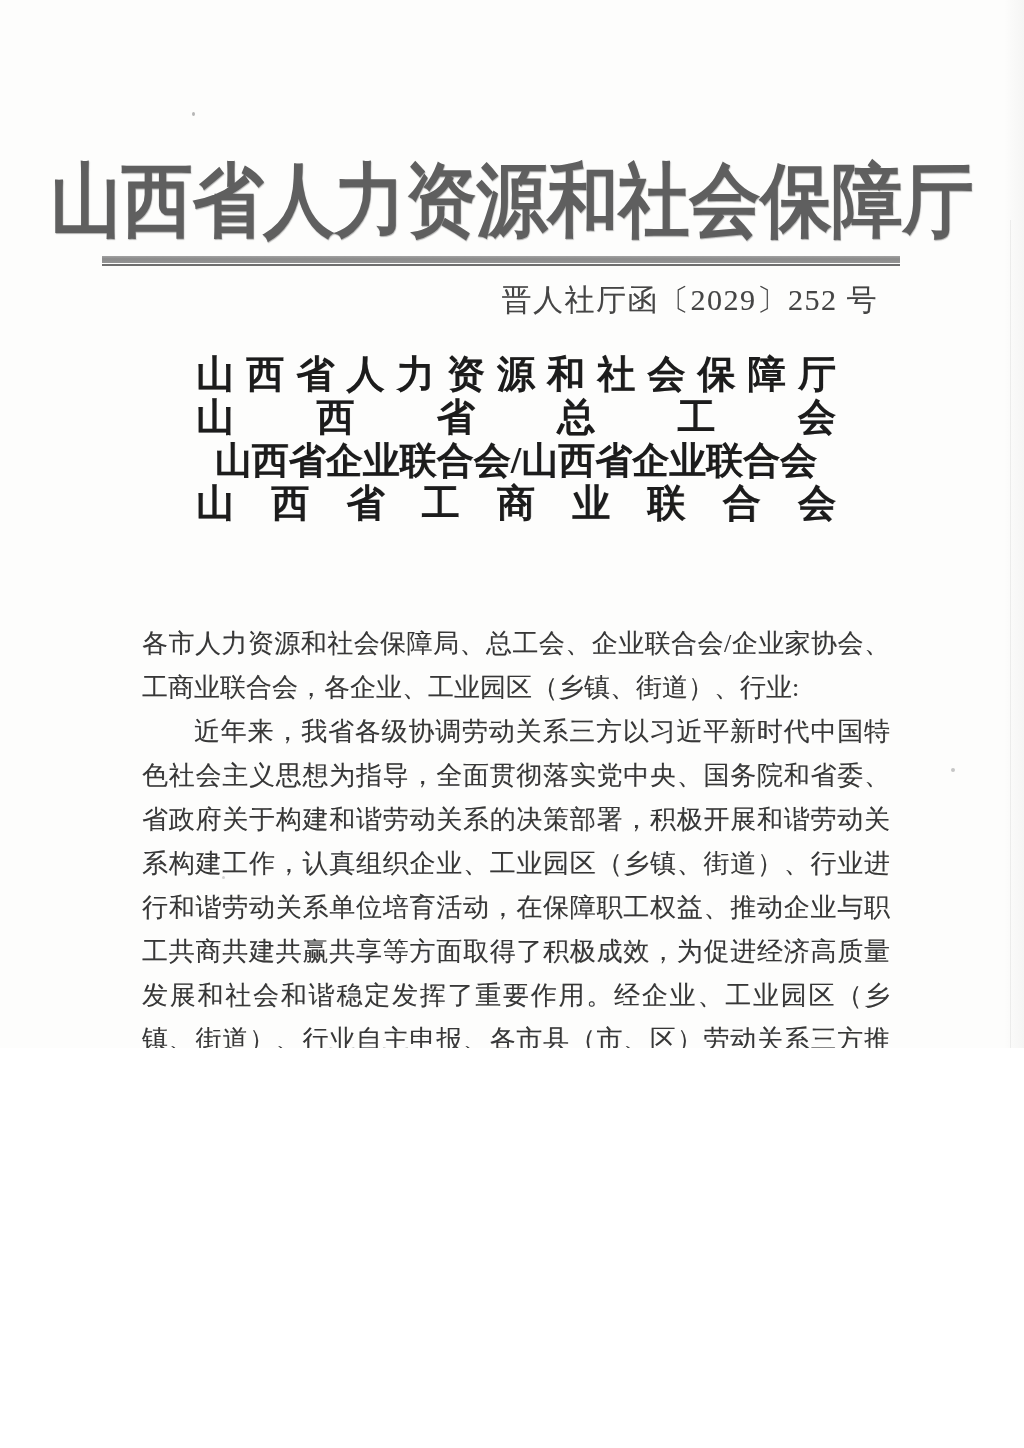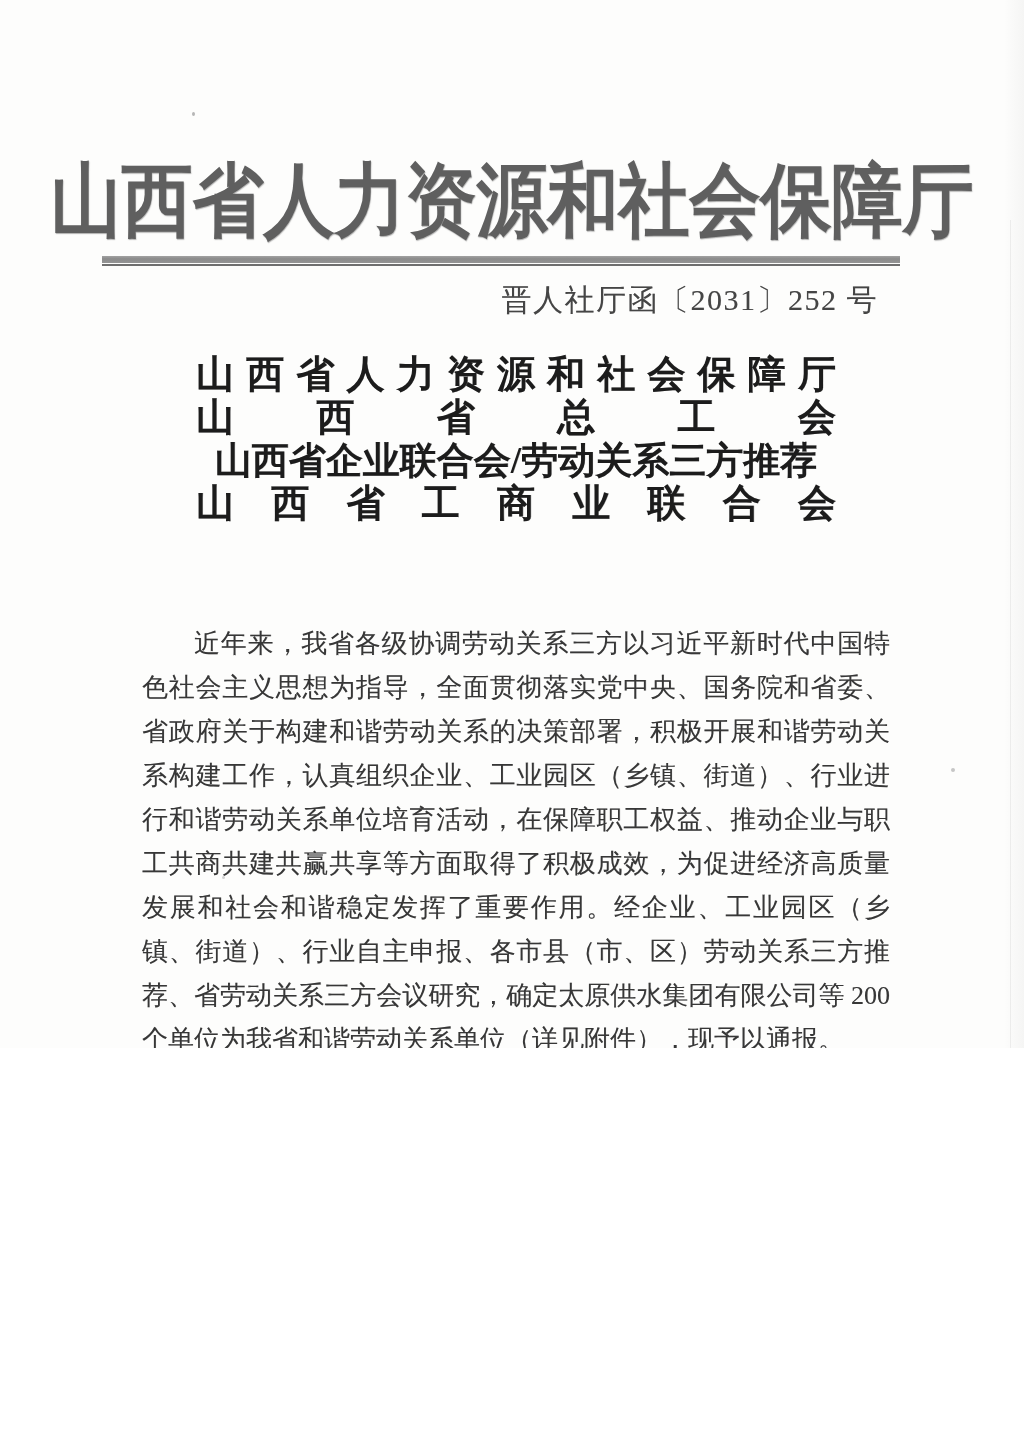--- a/index.html
+++ b/index.html
@@ -71,21 +71,21 @@
   <div class="edge-shade"></div>
   <div class="edge-line"></div>
 
   <div class="masthead">山西省人力资源和社会保障厅</div>
 
   <div class="head-rule">
     <div class="rule-thick"></div>
     <div class="rule-thin"></div>
   </div>
 
-  <div class="doc-number">晋人社厅函〔2031〕252 号</div>
+  <div class="doc-number">晋人社厅函〔2029〕252 号</div>
 
   <div class="title-block">
     <div class="t-line char-justify">
         <span>山</span>
         <span>西</span>
         <span>省</span>
         <span>人</span>
         <span>力</span>
         <span>资</span>
         <span>源</span>
@@ -97,35 +97,36 @@
         <span>厅</span>
       </div>
     <div class="t-line char-justify">
         <span>山</span>
         <span>西</span>
         <span>省</span>
         <span>总</span>
         <span>工</span>
         <span>会</span>
       </div>
-    <div class="t-line center long">山西省企业联合会/劳动关系三方推荐</div>
+    <div class="t-line center long">山西省企业联合会/山西省企业联合会</div>
     <div class="t-line char-justify">
         <span>山</span>
         <span>西</span>
         <span>省</span>
         <span>工</span>
         <span>商</span>
         <span>业</span>
         <span>联</span>
         <span>合</span>
         <span>会</span>
       </div>
   </div>
 
   <div class="body-text">
+    <p>各市人力资源和社会保障局、总工会、企业联合会/企业家协会、工商业联合会，各企业、工业园区（乡镇、街道）、行业:</p>
     <p class="indent">近年来，我省各级协调劳动关系三方以习近平新时代中国特色社会主义思想为指导，全面贯彻落实党中央、国务院和省委、省政府关于构建和谐劳动关系的决策部署，积极开展和谐劳动关系构建工作，认真组织企业、工业园区（乡镇、街道）、行业进行和谐劳动关系单位培育活动，在保障职工权益、推动企业与职工共商共建共赢共享等方面取得了积极成效，为促进经济高质量发展和社会和谐稳定发挥了重要作用。经企业、工业园区（乡镇、街道）、行业自主申报、各市县（市、区）劳动关系三方推荐、省劳动关系三方会议研究，确定太原供水集团有限公司等 200 个单位为我省和谐劳动关系单位（详见附件），现予以通报。</p>
   </div>
 
   <div class="bottom-line">
     <div class="rule-thick"></div>
     <div class="rule-thin"></div>
   </div>
 
 </div>
 

